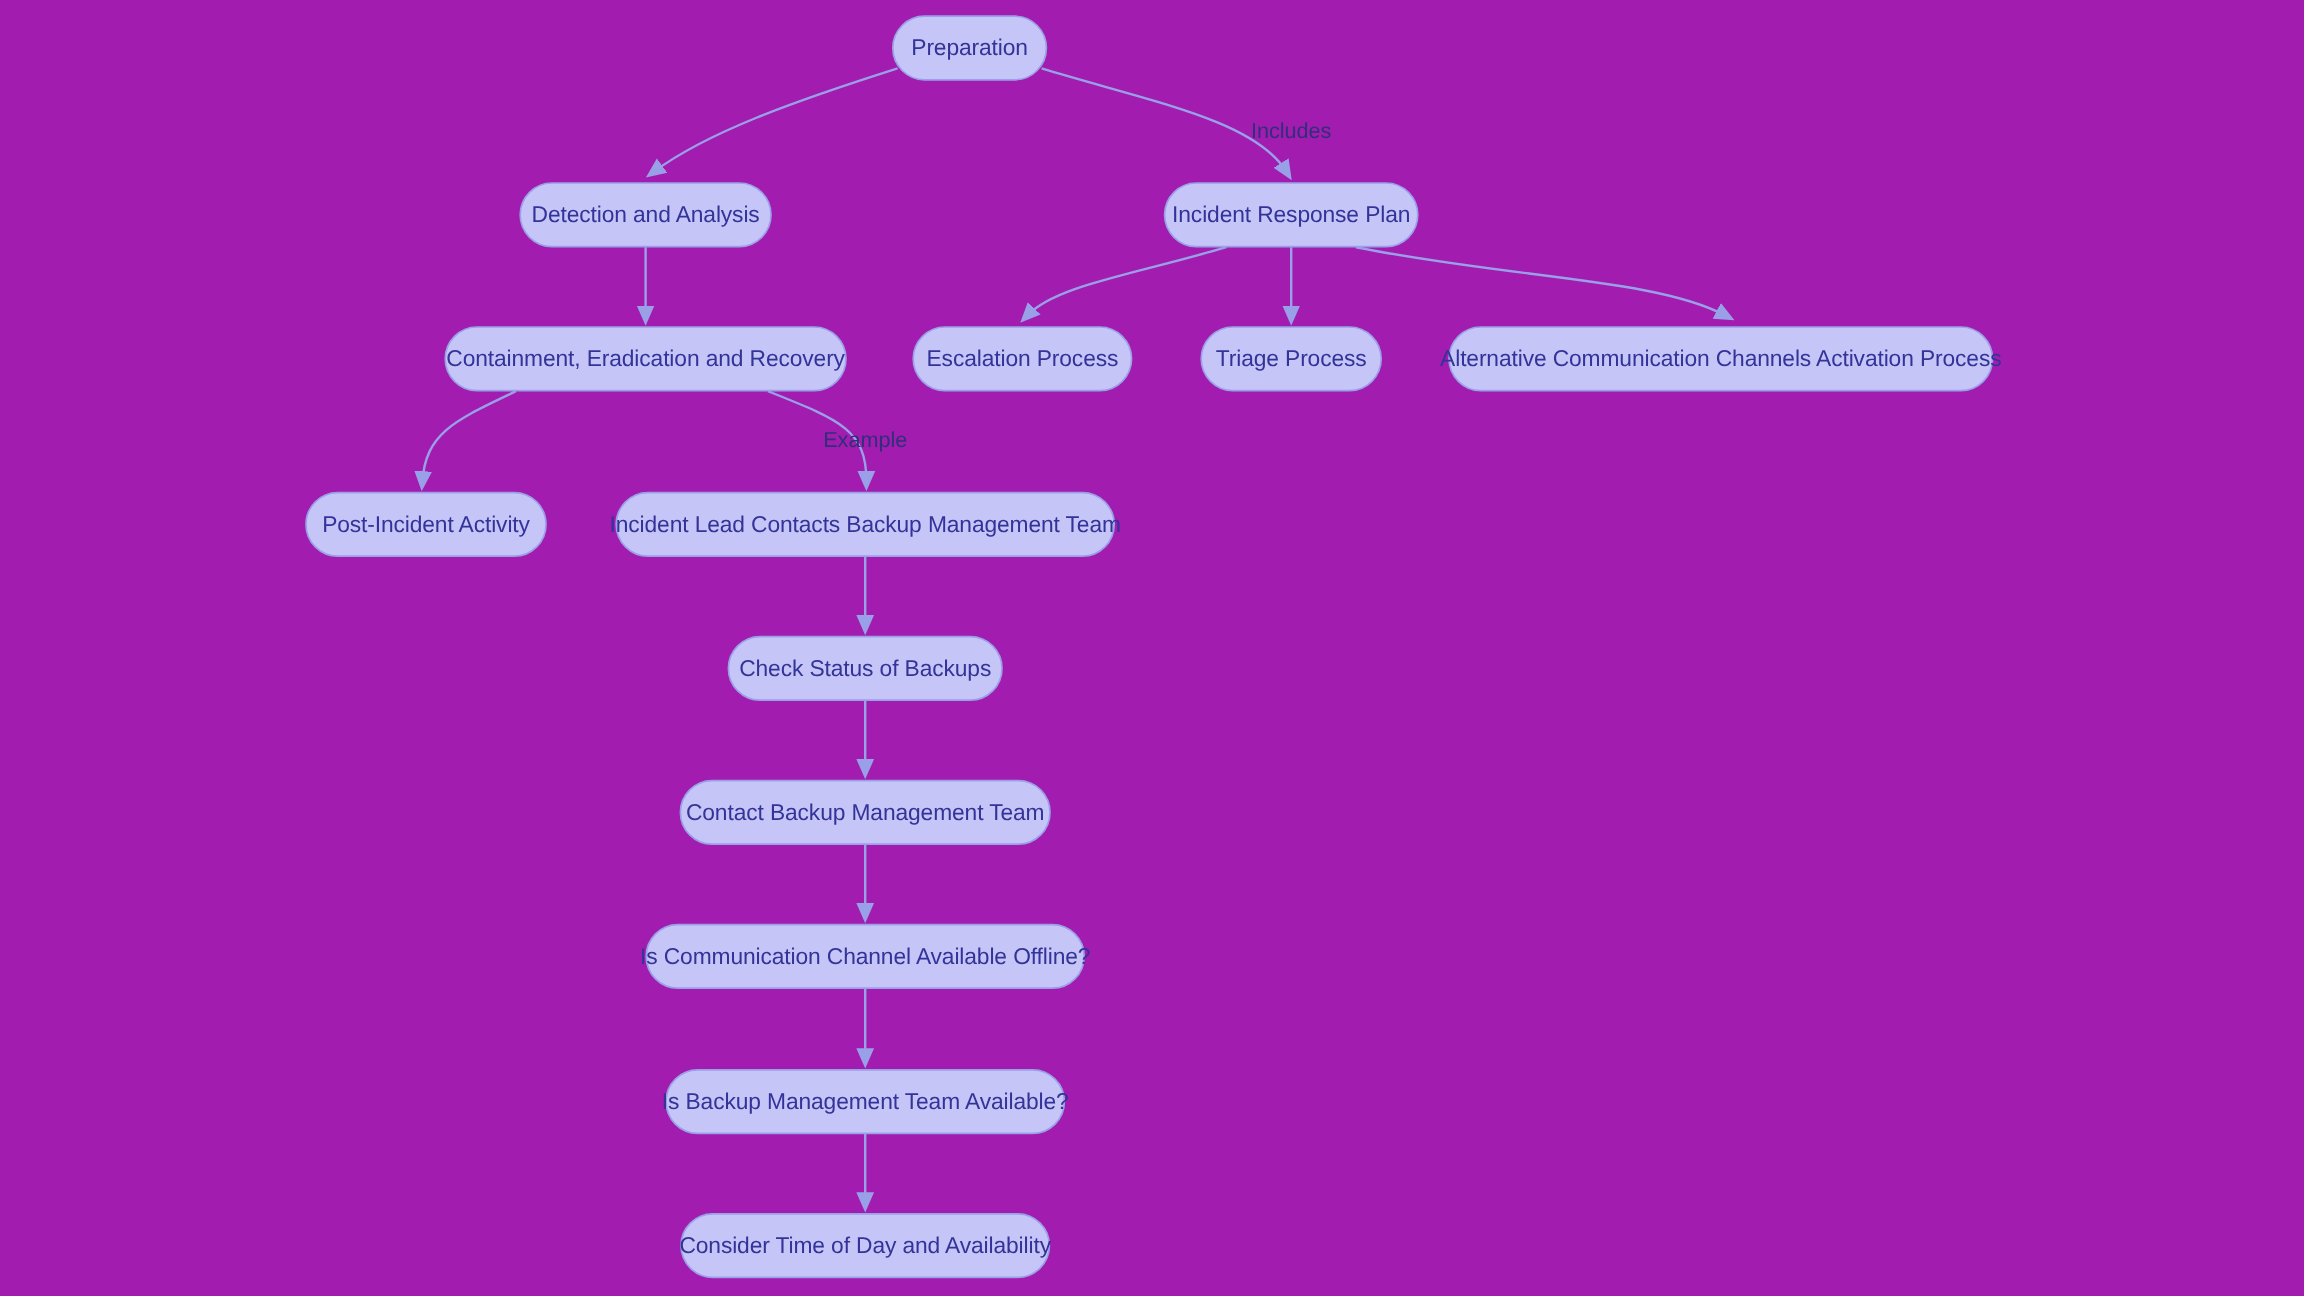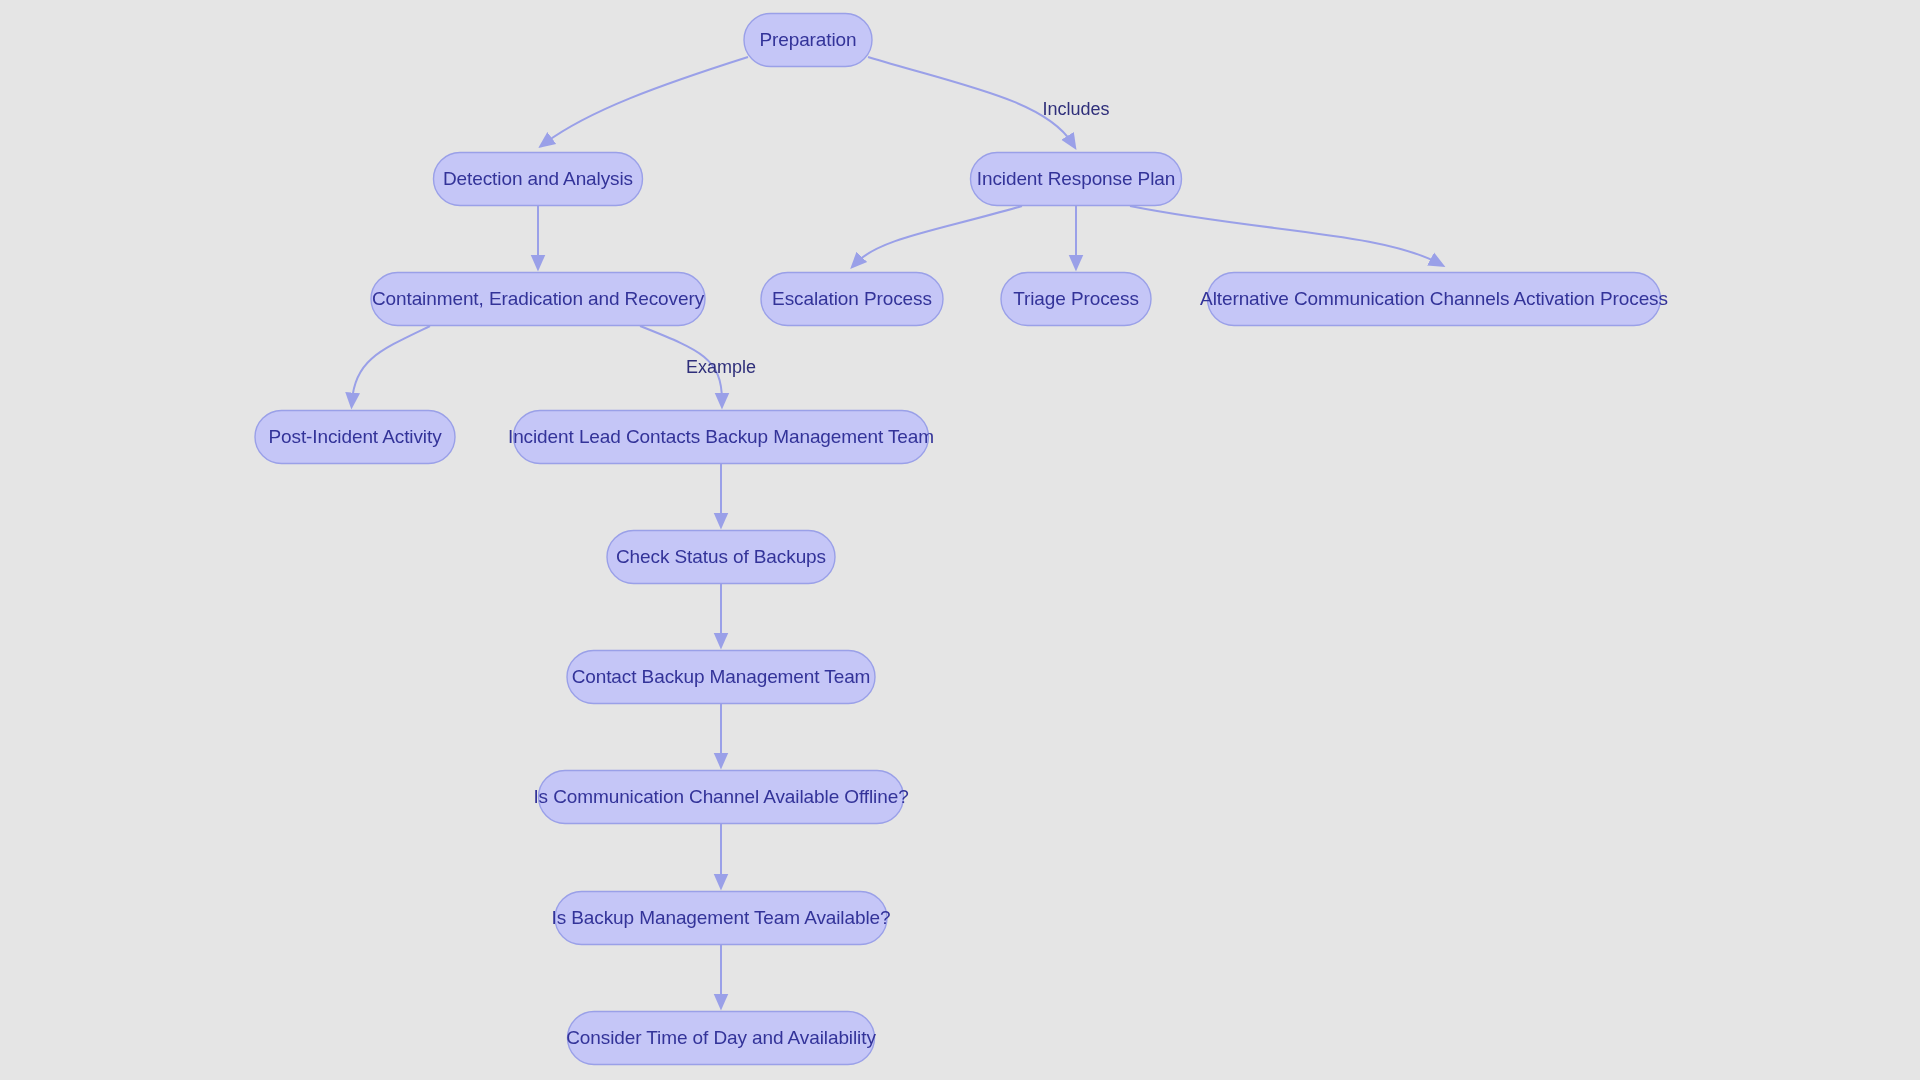--- a/index.html
+++ b/index.html
@@ -10,21 +10,21 @@
   body {
     width: 1920px;
     height: 1080px;
     font-family: "Liberation Sans", sans-serif;
     overflow: hidden;
   }
   #diagram-root {
     position: relative;
     width: 1920px;
     height: 1080px;
-    background: #e5e5e5;
+    background: #a21caf;
   }
   svg#flowchart {
     display: block;
     width: 1920px;
     height: 1080px;
   }
   .node-rect {
     fill: #c5c6f7;
     stroke: #9aa0e8;
     stroke-width: 1.4;

